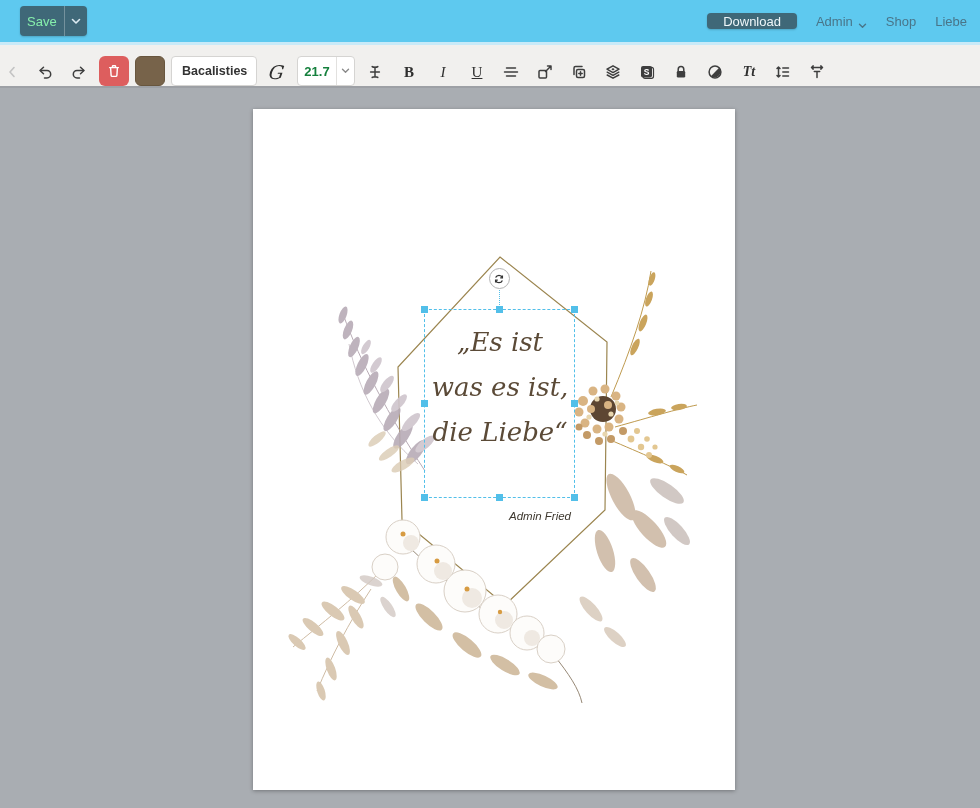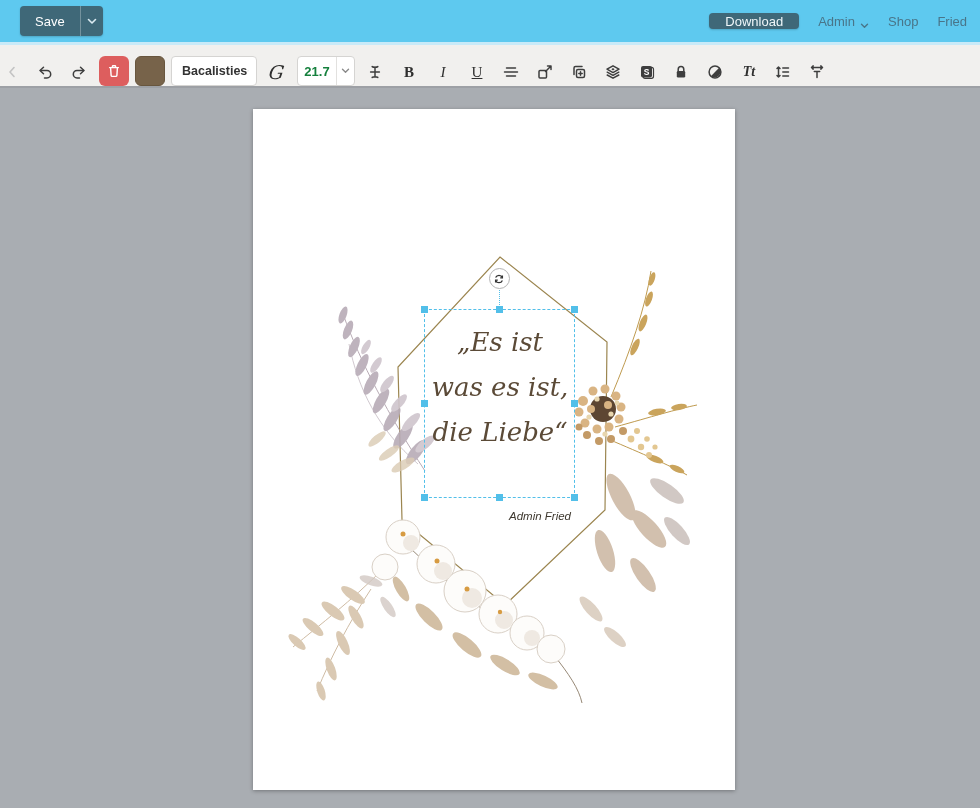--- a/index.html
+++ b/index.html
@@ -6,21 +6,21 @@
     --topbar-bg:#5ec9ef; --button-bg:#3f6878; --toolbar-bg:#f1f0ee;
     --canvas-bg:#a9adb2; --delete-red:#dd5e5e; --swatch-brown:#77634a;
     --selection-blue:#52bfe9; --quote-brown:#5b4a37; --frame-gold:#9b854f;
     --link-slate:#497589; --icon-ink:#3e3e3e;
   }
   *{margin:0;padding:0;box-sizing:border-box}
   html,body{width:980px;height:808px;overflow:hidden;font-family:"Liberation Sans",sans-serif}
   
   .topbar{height:42px;background:var(--topbar-bg);display:flex;align-items:center;padding:0 13px 0 20px}
   .save-group{display:flex;height:30px;border-radius:4px;overflow:hidden;background:var(--button-bg);box-shadow:0 1px 2px rgba(0,0,0,.18);cursor:pointer}
-  .save-main{padding:0 15px;display:flex;align-items:center;color:#ffffff;font-size:13px}
+  .save-main{padding:0 7px;display:flex;align-items:center;color:#86efac;font-size:13px}
   .save-caret{width:23px;display:flex;align-items:center;justify-content:center;border-left:1px solid rgba(255,255,255,.28)}
   .topbar-spacer{flex:1}
   .download-btn{background:var(--button-bg);color:#eef6f9;font-size:13px;height:16px;padding:0 16px;border-radius:4px;display:flex;align-items:center;box-shadow:0 1px 2px rgba(0,0,0,.18);cursor:pointer}
   .topbar-link{color:var(--link-slate);font-size:13px;margin-left:19px;display:flex;align-items:flex-end;gap:5px;cursor:pointer}
   .chev{stroke:currentColor;fill:none;stroke-width:1.6;stroke-linecap:round;stroke-linejoin:round}
   .chev-white{stroke:#dcebf2}
   
   .toolbar{height:46px;background:var(--toolbar-bg);border-top:3px solid #c9eaf8;border-bottom:2px solid #9da0a5;display:flex;align-items:flex-end;padding:0 5px;gap:6px}
   .tool-btn{width:28px;height:28px;display:flex;align-items:center;justify-content:center;border-radius:4px;color:var(--icon-ink);cursor:pointer;flex:none}
   .tool-btn svg{display:block}
@@ -78,21 +78,21 @@
   <div class="topbar-link">
     <span>Admin</span>
     <svg width="9" height="6" viewBox="0 0 10 7">
         <path class="chev" style="stroke:var(--link-slate)" d="M1.5 1.5 L5 5 L8.5 1.5"></path>
       </svg>
   </div>
   <div class="topbar-link">
       <span>Shop</span>
     </div>
   <div class="topbar-link">
-      <span>Fried</span>
+      <span>Liebe</span>
     </div>
 </div>
 
 <div class="toolbar">
   <div class="tool-btn nav-chevron">
     <svg width="8" height="12" viewBox="0 0 8 12">
         <path class="chev" style="stroke:#c3c3c3" d="M6 1.5 L2 6 L6 10.5"></path>
       </svg>
   </div>
   <div class="tool-btn">

